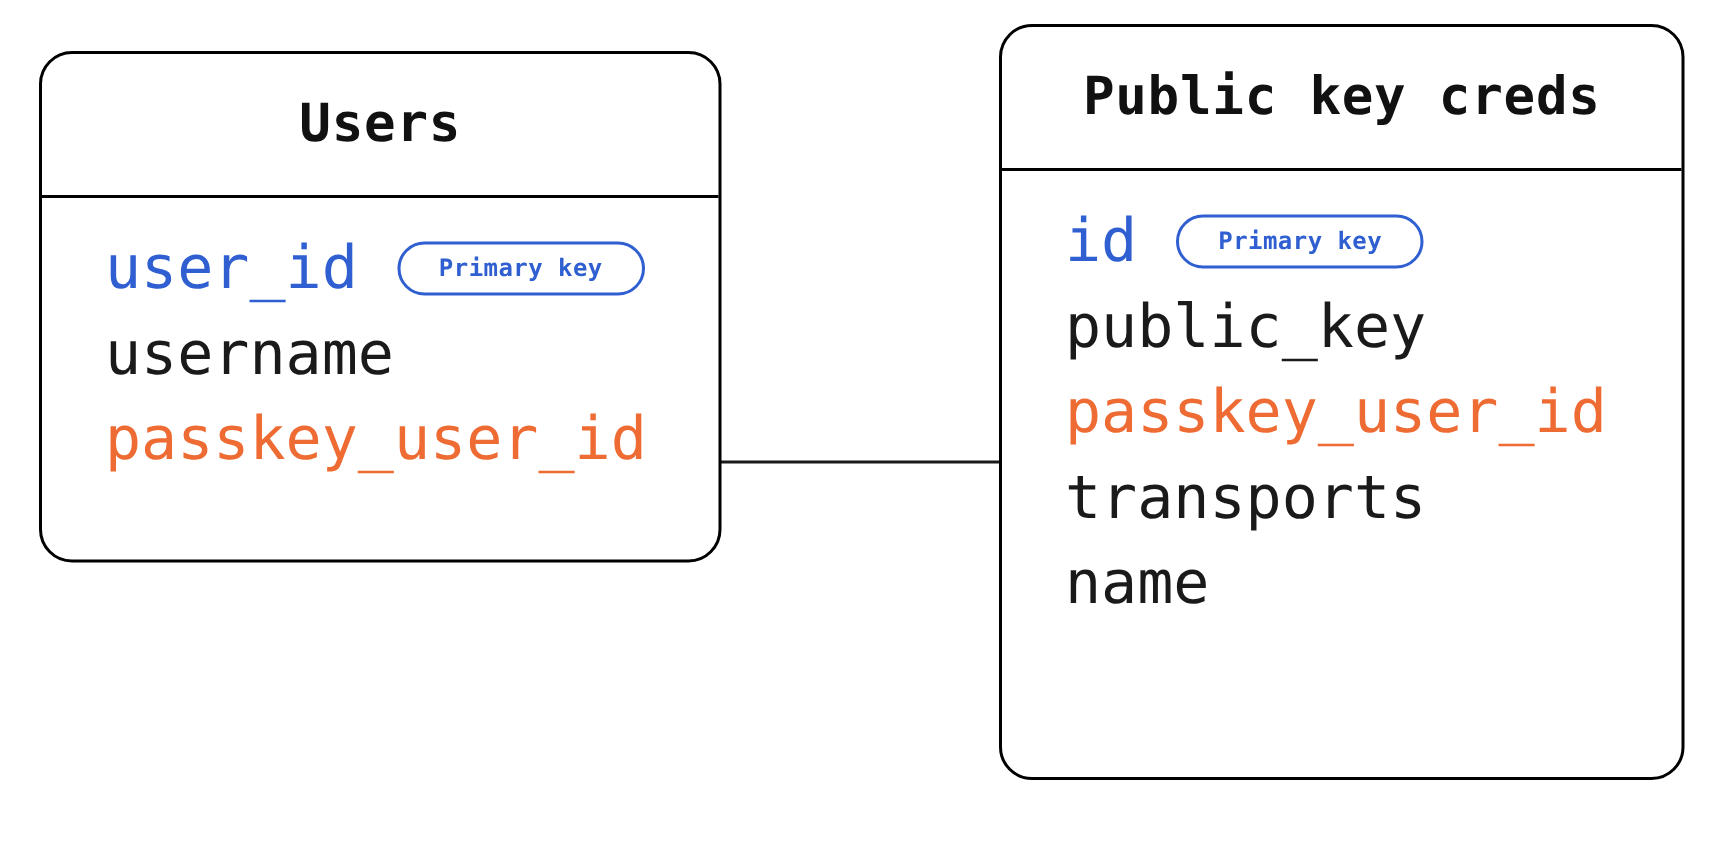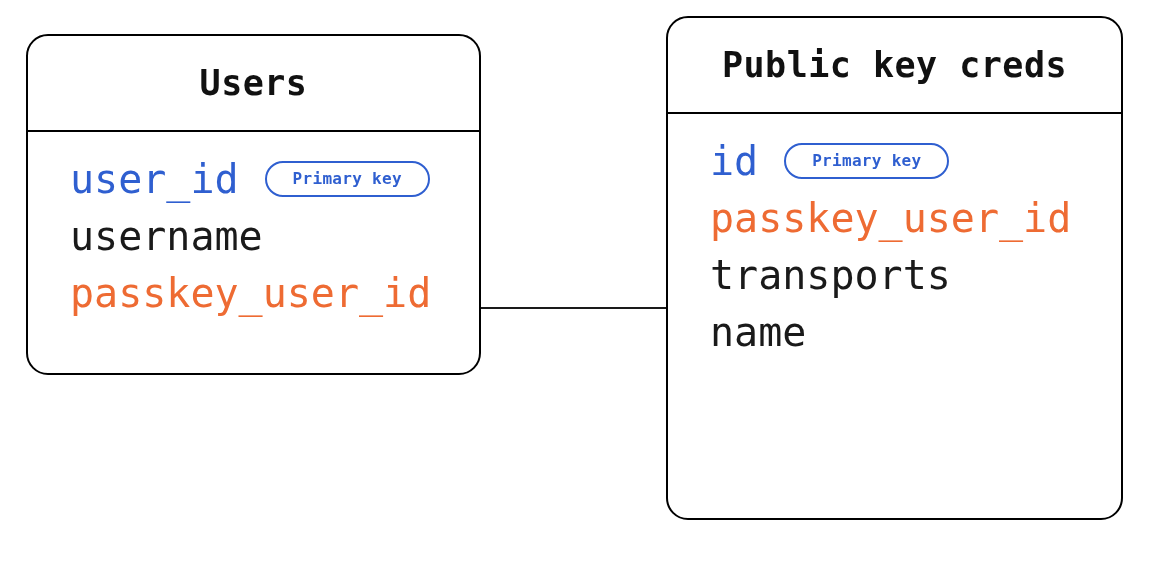--- a/index.html
+++ b/index.html
@@ -147,20 +147,23 @@
     </div>
     <div class="field-list">
 
       <div class="field-row">
         <span class="field-name pk">id</span>
         <span class="badge">
           <span class="badge-label">Primary key</span>
         </span>
       </div>
 
+      <div class="field-row">
+        <span class="field-name plain">public_key</span>
+      </div>
 
       <div class="field-row">
         <span class="field-name fk">passkey_user_id</span>
       </div>
 
 
       <div class="field-row">
         <span class="field-name plain">transports</span>
       </div>
 

